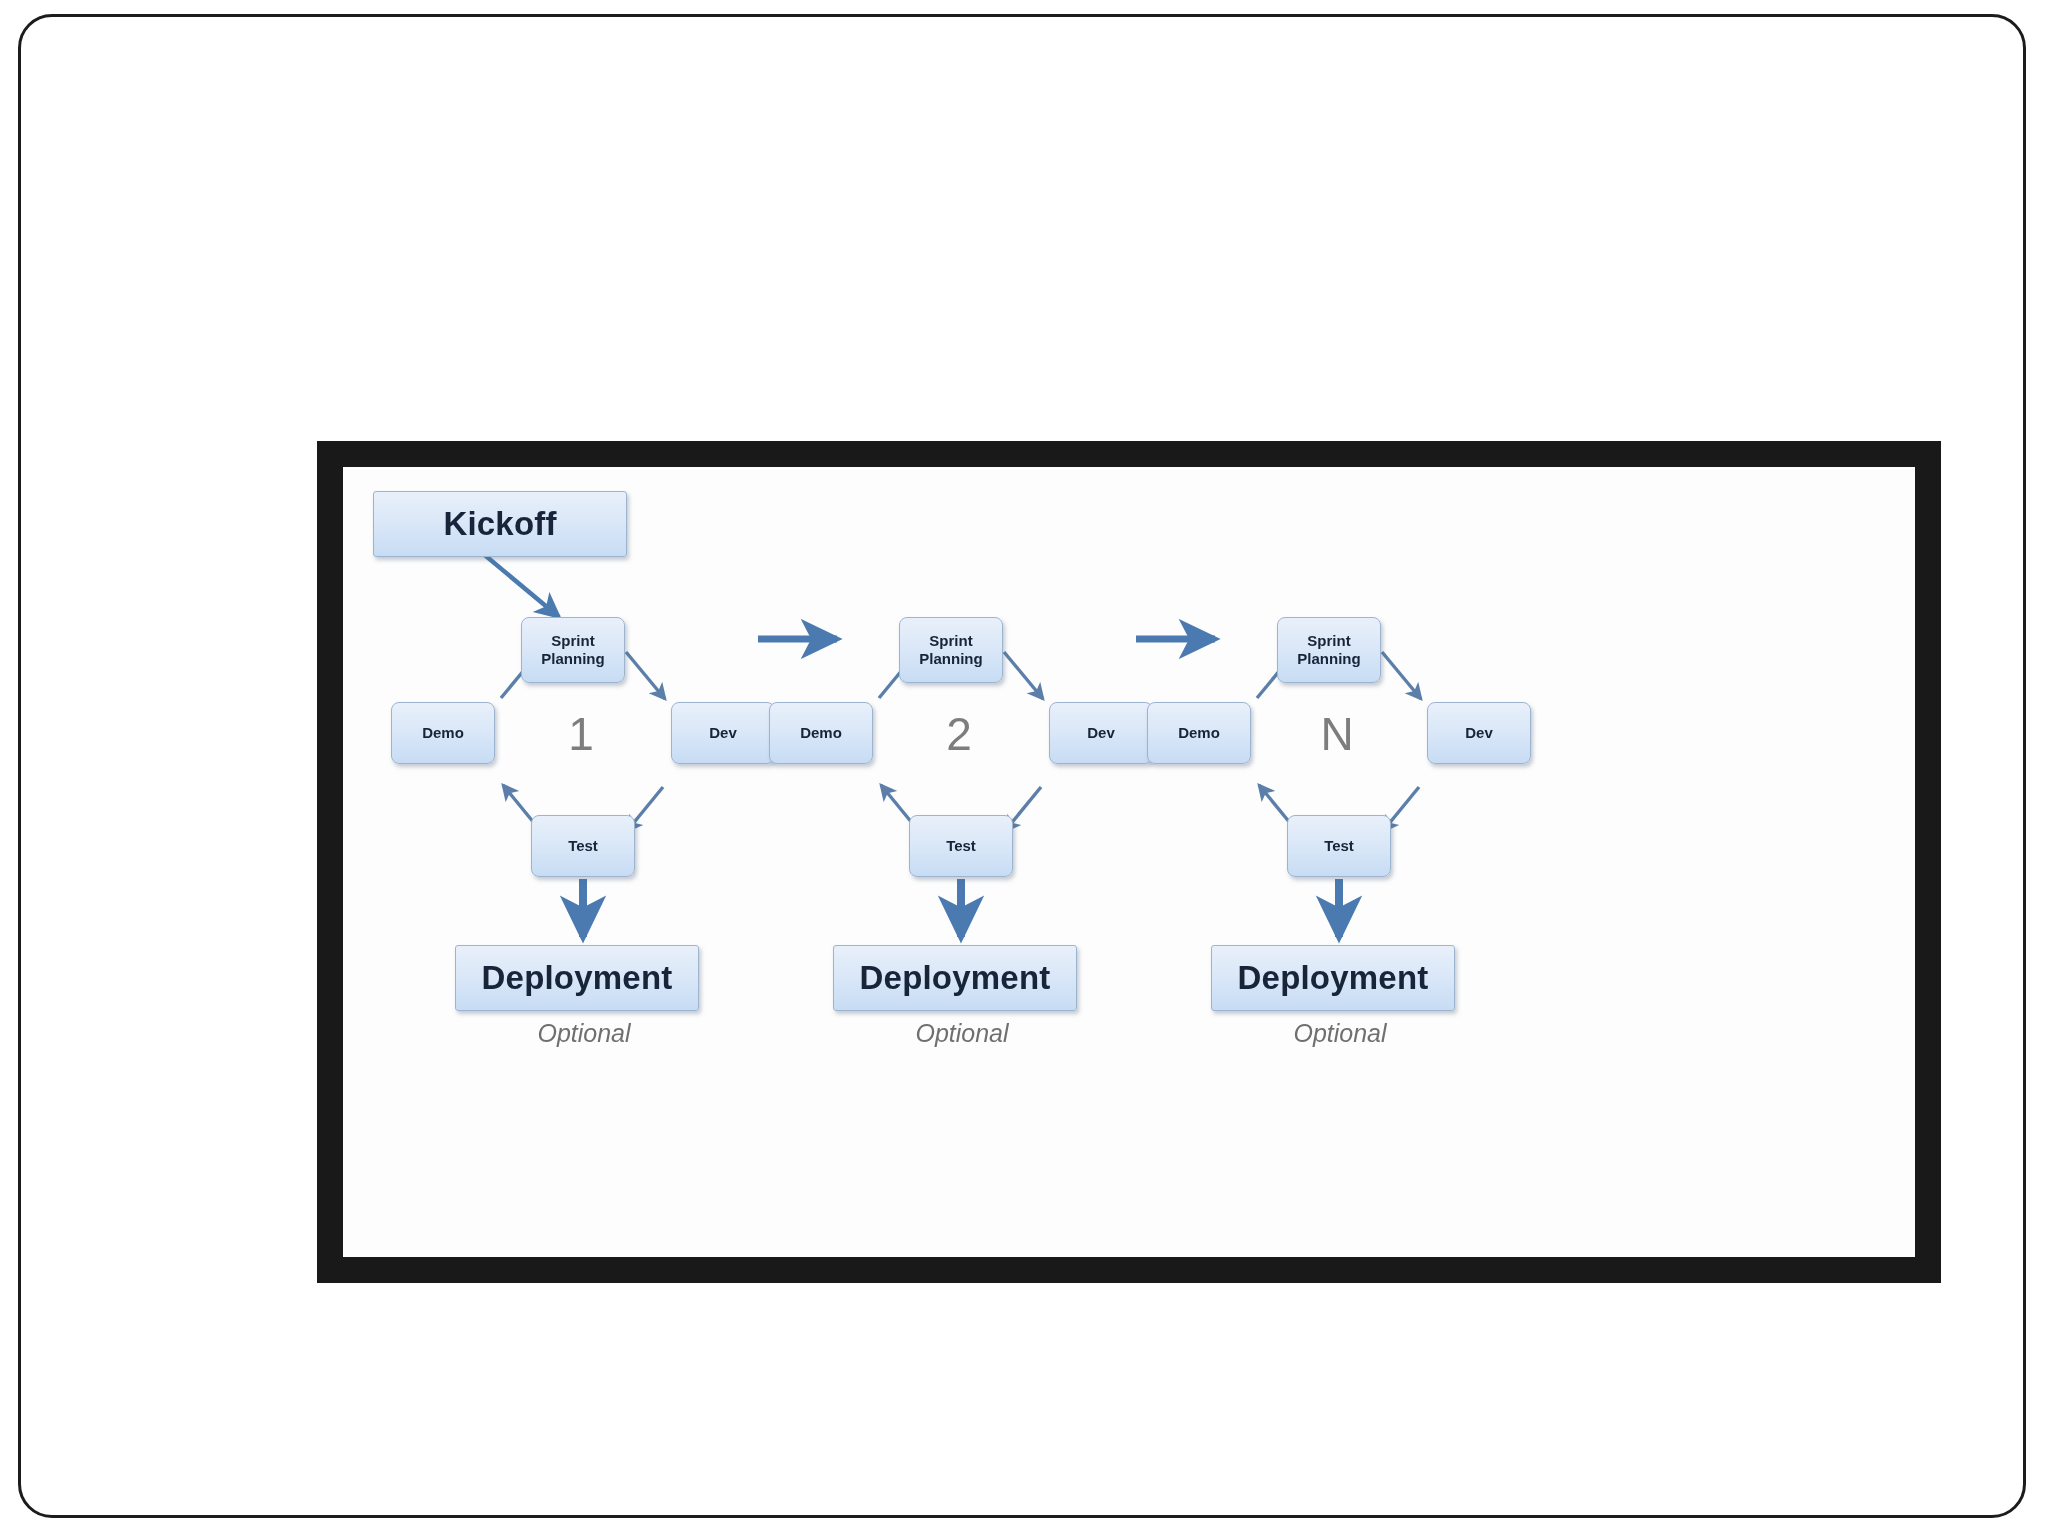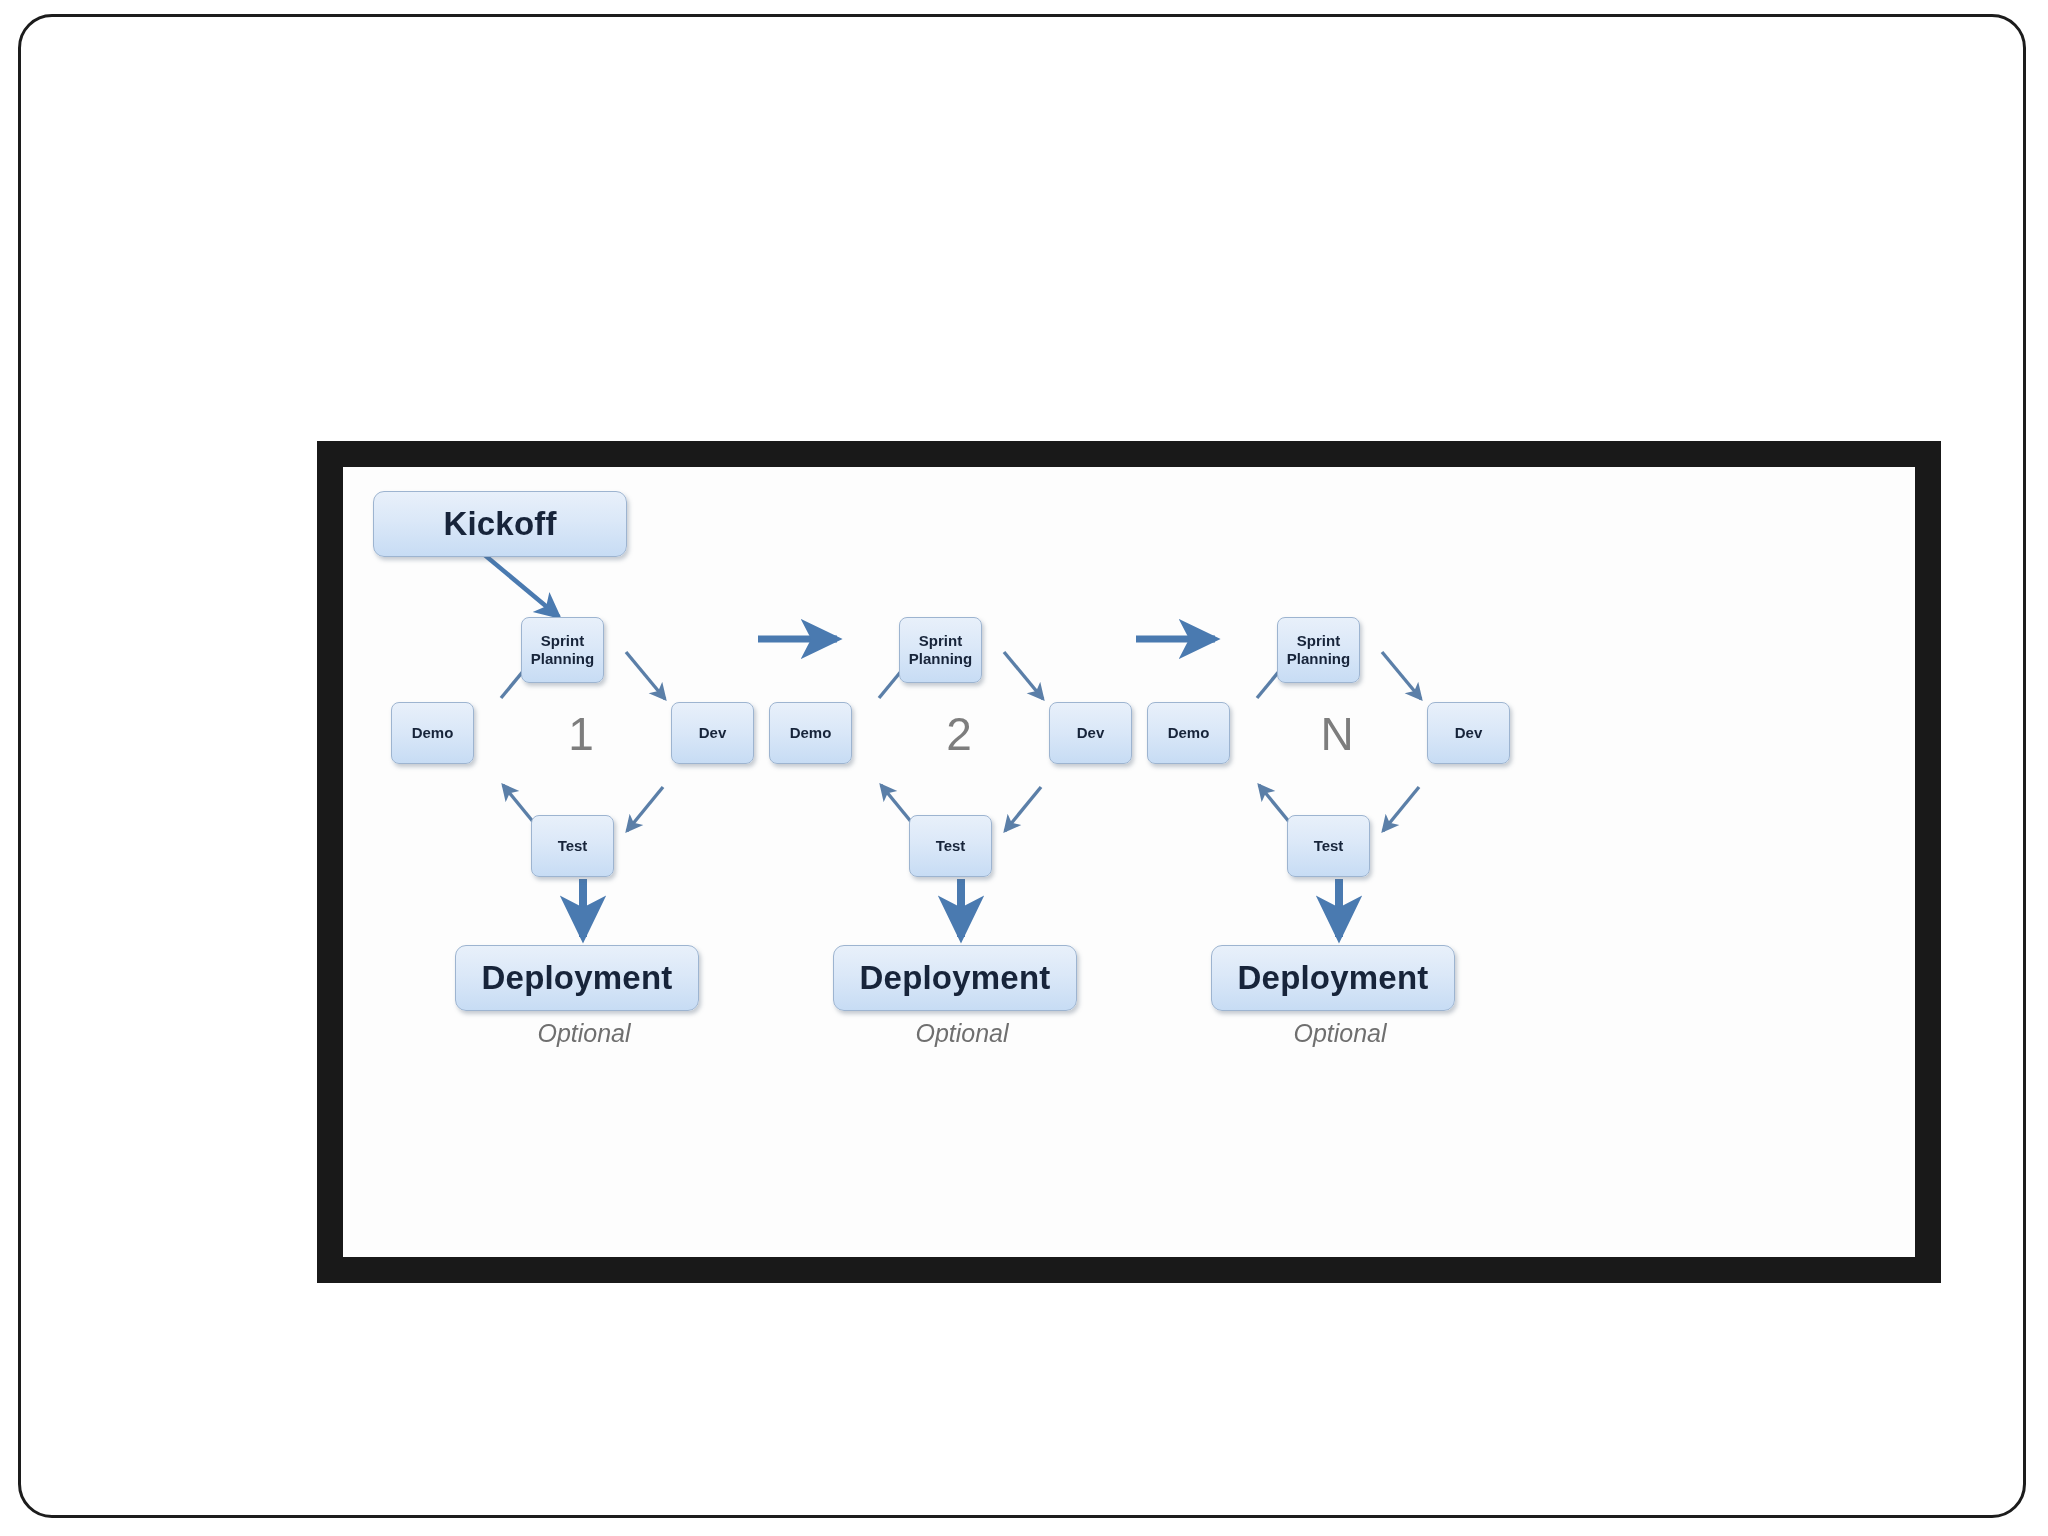--- a/index.html
+++ b/index.html
@@ -56,35 +56,35 @@
     box-shadow: 2px 3px 4px rgba(90, 105, 125, 0.35);
     display: flex;
     align-items: center;
     justify-content: center;
     text-align: center;
     color: #17243a;
     line-height: 1.22;
   }
 
   .node.small {
-    width: 83px;
+    width: 104px;
     height: 62px;
     font-size: 15px;
     font-weight: 600;
     border-radius: 8px;
   }
   .node.small.tall {
     height: 66px;
   }
 
   .node.big {
     height: 66px;
     font-size: 33px;
     font-weight: 700;
-    border-radius: 11px;
+    border-radius: 3px;
     letter-spacing: 0.2px;
   }
 
   .node.kickoff {
     width: 254px;
   }
   .node.deployment {
     width: 244px;
   }
 

